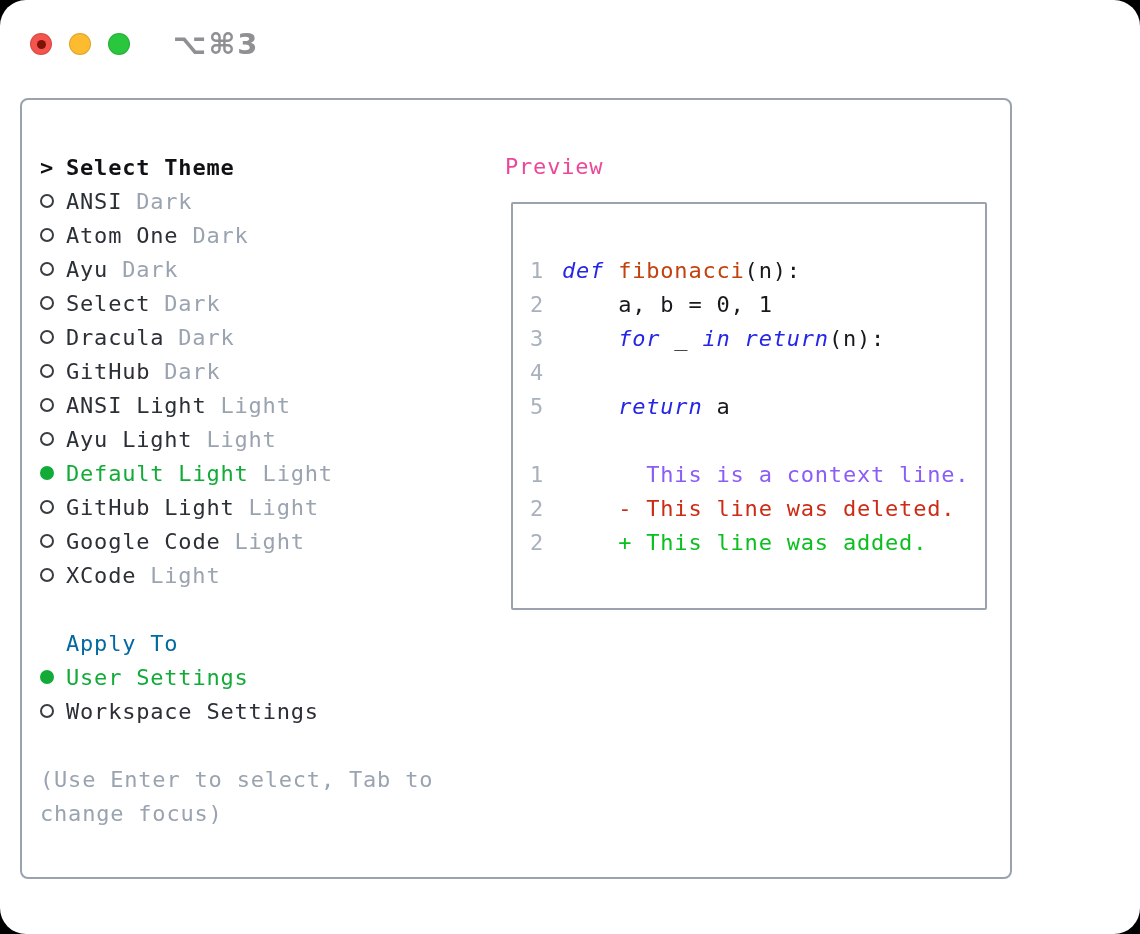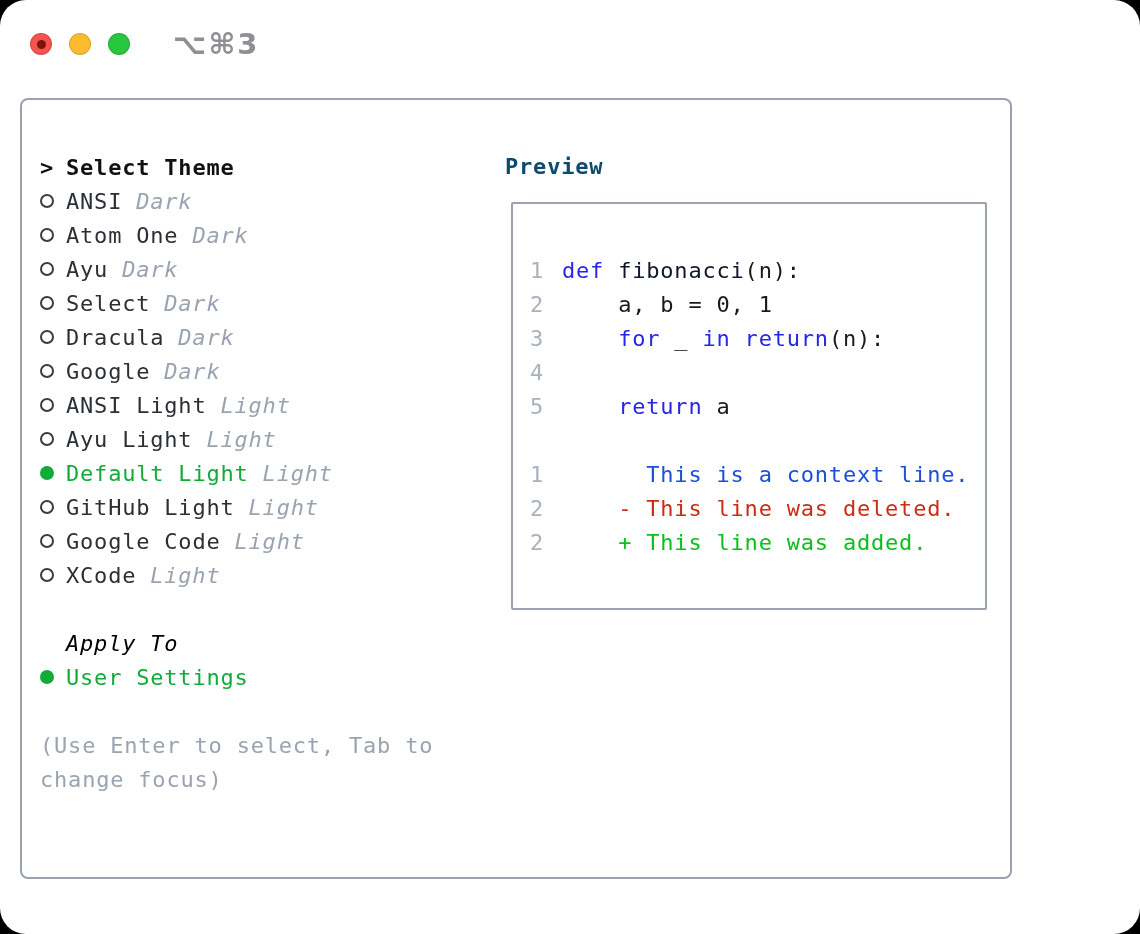--- a/index.html
+++ b/index.html
@@ -21,36 +21,36 @@
          letter-spacing:0.8px;}
   .sidebar{width:463px;flex:0 0 463px;}
   .row{height:34px;display:flex;align-items:center;font-size:22px;}
   .prefix{width:26px;flex:0 0 26px;display:flex;align-items:center;}
   .cursor{font-weight:bold;color:#0f1114;}
   .radio-icon{width:10px;height:10px;border:2px solid #383d44;border-radius:50%;box-sizing:content-box;}
   .selected .radio-icon{border-color:#12ab38;background:#12ab38;}
   .h-label{font-weight:bold;color:#0f1114;}
   .name{color:#2b2f36;}
   .selected .name{color:#12ab38;}
-  .variant{color:#9aa3b0;margin-left:14px;font-style:italic;}
-  .apply-title{color:#000000;font-style:italic;}
+  .variant{color:#9aa3b0;margin-left:14px;}
+  .apply-title{color:#0369a1;}
   .hint{color:#9aa3b0;}
 
   
   .previewcol{flex:1;}
-  .preview-title{height:34px;line-height:34px;font-size:22px;font-weight:bold;color:#0c4a6e;margin-left:2px;}
+  .preview-title{height:34px;line-height:34px;font-size:22px;font-weight:normal;color:#ec4899;margin-left:2px;}
   .preview-box{margin-left:8px;margin-top:18px;width:476px;height:408px;box-sizing:border-box;
                border:2px solid #9aa2ae;border-radius:2px;padding:49px 0 0 17px;overflow:hidden;}
   .code-line{height:34px;display:flex;align-items:center;font-size:22px;}
   .code-line span{white-space:pre;}
   .ln{display:inline-block;width:32px;flex:0 0 32px;color:#a8b1bc;}
   .d{color:#17191d;}
-  .kw{color:#2626e6;}
-  .fn{color:#0f172a;}
-  .ctx{color:#1d4ed8;}
+  .kw{color:#2626e6;font-style:italic;}
+  .fn{color:#c2410c;}
+  .ctx{color:#8b5cf6;}
   .del{color:#cc2b14;}
   .add{color:#0abf1e;text-align:center;}
 </style>
 </head>
 <body>
 
 <div class="screen">
 
   <div class="titlebar">
     <div class="tl tl-red">
@@ -102,21 +102,21 @@
         <span class="prefix">
             <span class="radio-icon"></span>
           </span>
         <span class="name">Dracula</span>
         <span class="variant">Dark</span>
       </div>
       <div class="row theme-row">
         <span class="prefix">
             <span class="radio-icon"></span>
           </span>
-        <span class="name">Google</span>
+        <span class="name">GitHub</span>
         <span class="variant">Dark</span>
       </div>
       <div class="row theme-row">
         <span class="prefix">
             <span class="radio-icon"></span>
           </span>
         <span class="name">ANSI Light</span>
         <span class="variant">Light</span>
       </div>
       <div class="row theme-row">
@@ -159,20 +159,26 @@
 
       <div class="row">
         <span class="prefix"></span>
         <span class="apply-title">Apply To</span>
       </div>
       <div class="row theme-row selected">
         <span class="prefix">
             <span class="radio-icon"></span>
           </span>
         <span class="name">User Settings</span>
+      </div>
+      <div class="row theme-row">
+        <span class="prefix">
+            <span class="radio-icon"></span>
+          </span>
+        <span class="name">Workspace Settings</span>
       </div>
 
       <div class="row"></div>
 
       <div class="row">
         <span class="hint">(Use Enter to select, Tab to</span>
       </div>
       <div class="row">
         <span class="hint">change focus)</span>
       </div>

